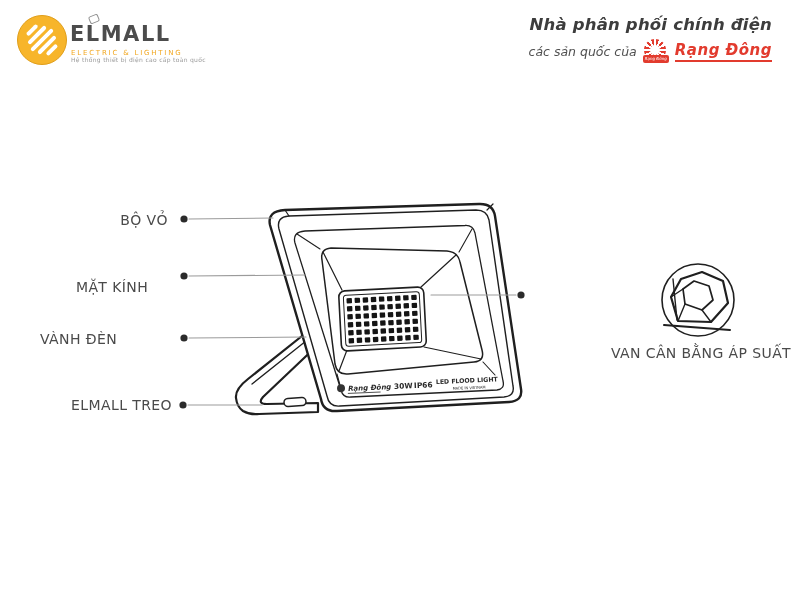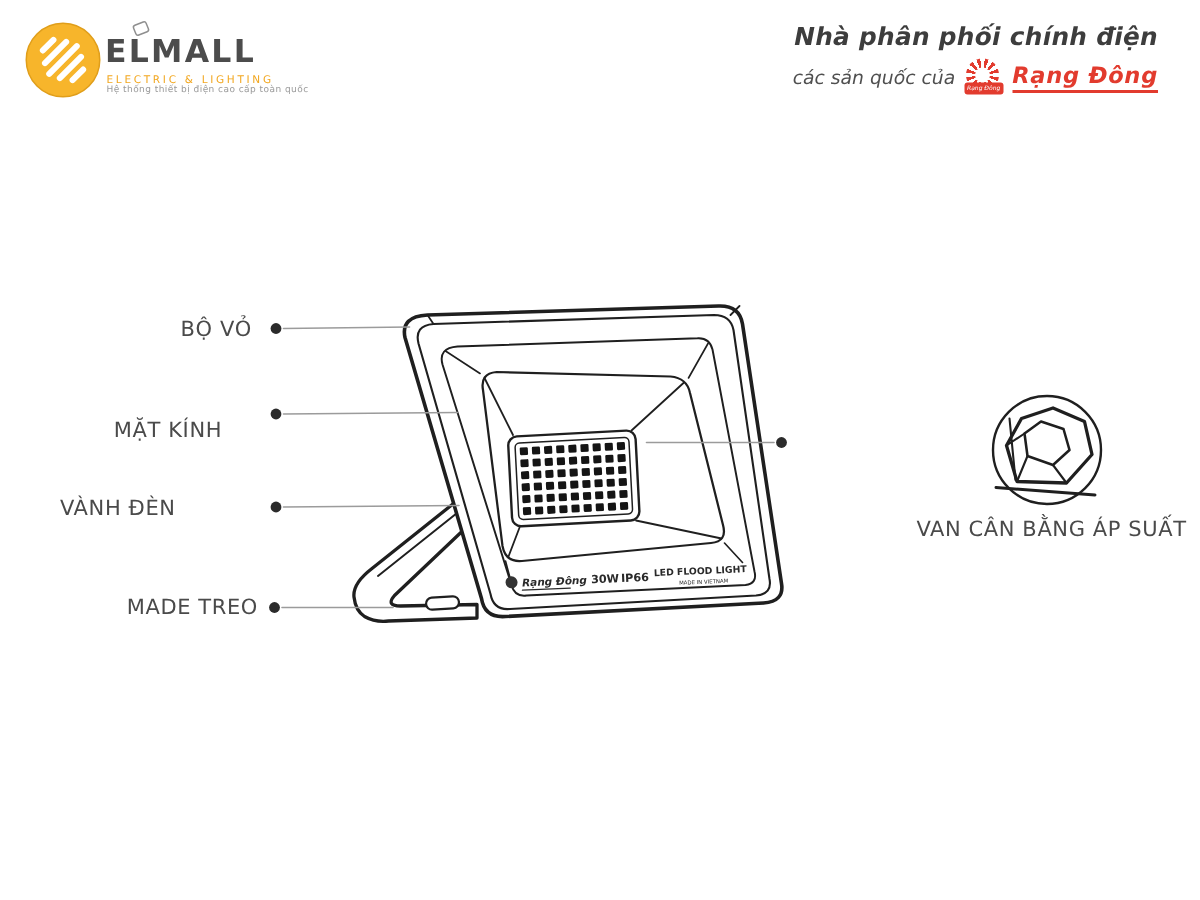--- a/index.html
+++ b/index.html
@@ -197,16 +197,16 @@
         <circle cx="521" cy="295" r="3.6"></circle>
       </g>
     </g>
   </svg>
 
   <div class="label lab-bovo">BỘ VỎ</div>
   <div class="label lab-matkinh">
     <div>MẶT KÍNH</div>
   </div>
   <div class="label lab-vanhden">VÀNH ĐÈN</div>
-  <div class="label lab-thanhtreo">MADE TREO</div>
+  <div class="label lab-thanhtreo">ELMALL TREO</div>
   <div class="label lab-van">VAN CÂN BẰNG ÁP SUẤT</div>
 
 </div>
 
 </body></html>

